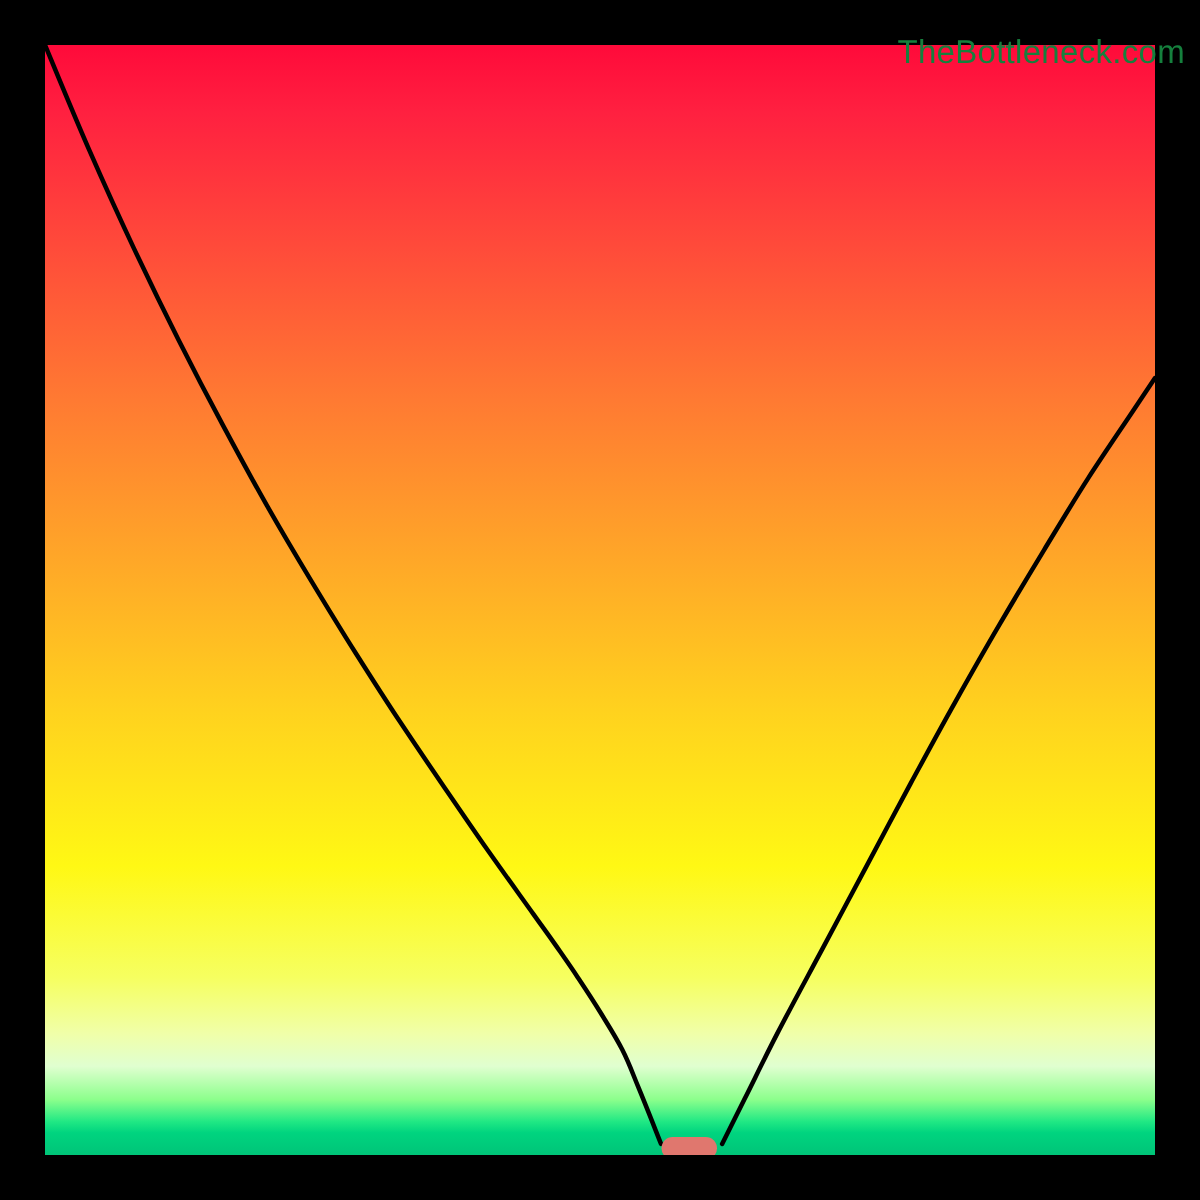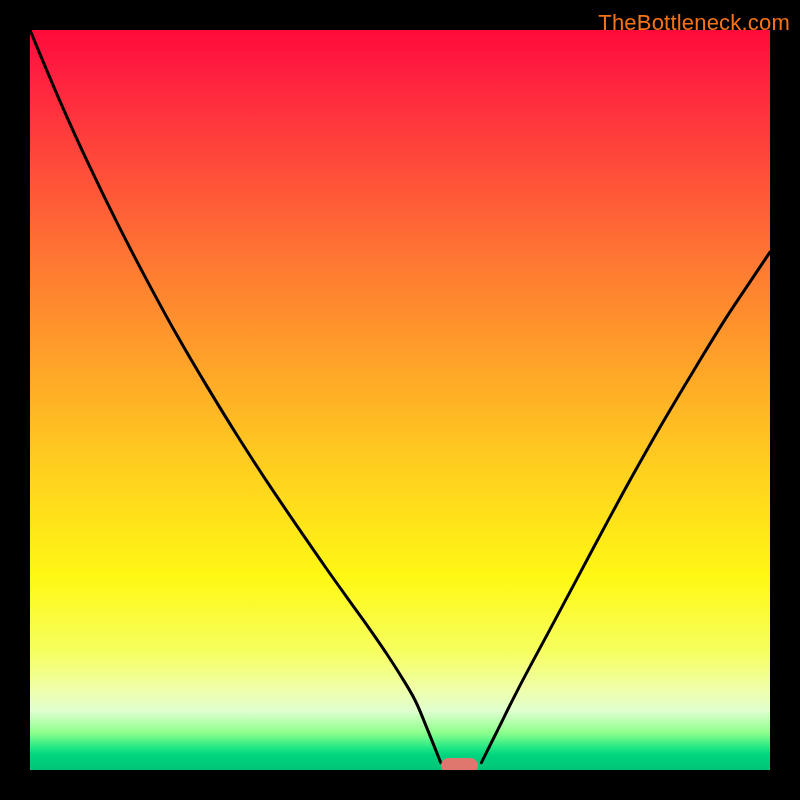--- a/index.html
+++ b/index.html
@@ -52,23 +52,23 @@
   }
   .marker {
     position: absolute;
     width: 36px;
     height: 16px;
     background: #e0776e;
     border-radius: 8px;
   }
   .watermark {
     position: absolute;
-    top: 10px;
+    top: 22px;
     right: 10px;
-    color: #f97316;
+    color: #15803d;
     font-size: 22px;
     font-weight: 400;
     letter-spacing: 0.2px;
   }
 </style>
 </head>
 <body>
 
 <div class="frame">
   <div class="plot-area">

